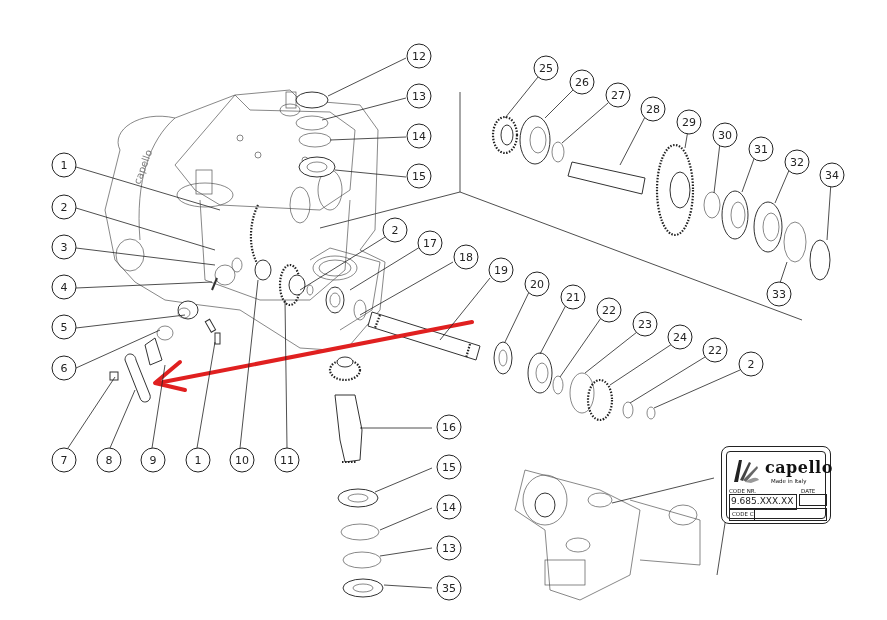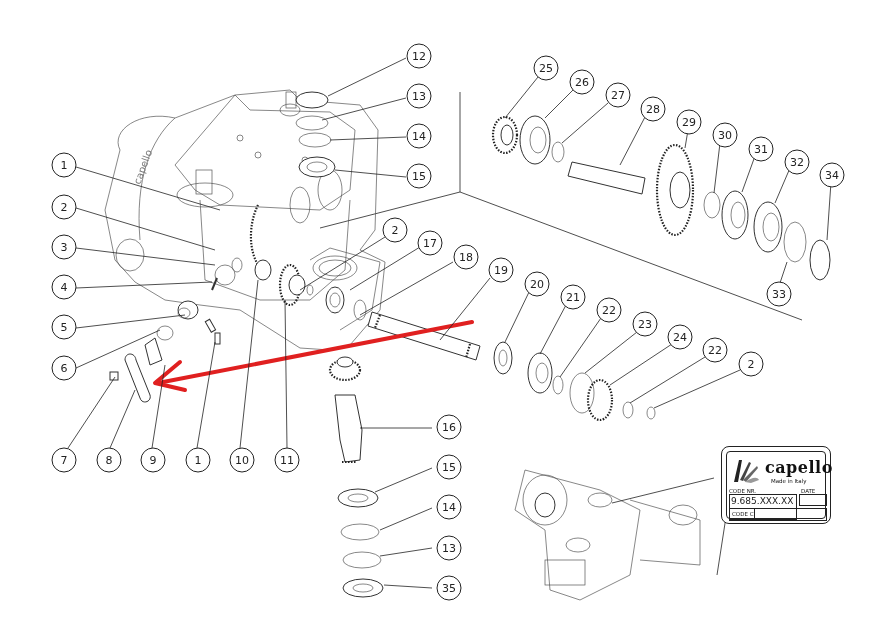--- a/index.html
+++ b/index.html
@@ -11,21 +11,21 @@
   .leader { stroke:#222; stroke-width:0.8; fill:none; }
   .part { fill:#fff; stroke:#333; stroke-width:1; }
   .part-thin { fill:none; stroke:#555; stroke-width:0.7; }
   .gear-teeth { fill:none; stroke:#222; stroke-width:2.2; stroke-dasharray:1.5 1.5; }
   .label-box { position:absolute; left:721px; top:446px; width:110px; height:78px; border:1.5px solid #222; border-radius:8px; background:#fff; box-sizing:border-box; }
   .label-inner { position:absolute; left:4px; top:4px; right:4px; bottom:4px; border:1px solid #222; border-radius:4px; }
   .brand { position:absolute; left:38px; top:6px; font-family:"DejaVu Serif", serif; font-size:16px; font-weight:bold; letter-spacing:0.5px; color:#111; }
   .made { position:absolute; left:44px; top:26px; font-size:5.5px; color:#111; }
   .code-nr-lbl { position:absolute; left:2px; top:36px; font-size:5.5px; color:#111; }
   .date-lbl { position:absolute; left:74px; top:36px; font-size:5.5px; color:#111; }
-  .code-val { position:absolute; left:2px; top:42px; width:68px; height:26px; border:1px solid #222; font-size:9px; line-height:12px; padding-left:1px; color:#222; box-sizing:border-box; white-space:nowrap; overflow:hidden; }
+  .code-val { position:absolute; left:2px; top:42px; width:68px; height:16px; border:1px solid #222; font-size:9px; line-height:12px; padding-left:1px; color:#222; box-sizing:border-box; white-space:nowrap; overflow:hidden; }
   .date-val { position:absolute; left:72px; top:42px; width:28px; height:12px; border:1px solid #222; box-sizing:border-box; }
   .codec-box { position:absolute; left:2px; top:56px; width:98px; height:13px; border:1px solid #222; box-sizing:border-box; }
   .codec-lbl { position:absolute; left:2px; top:2px; font-size:5.5px; color:#111; }
   .codec-div { position:absolute; left:24px; top:0; bottom:0; border-left:1px solid #222; }
   .logo-icon { position:absolute; left:4px; top:4px; width:30px; height:28px; }
 </style>
 </head>
 <body>
 
 <div id="stage">

